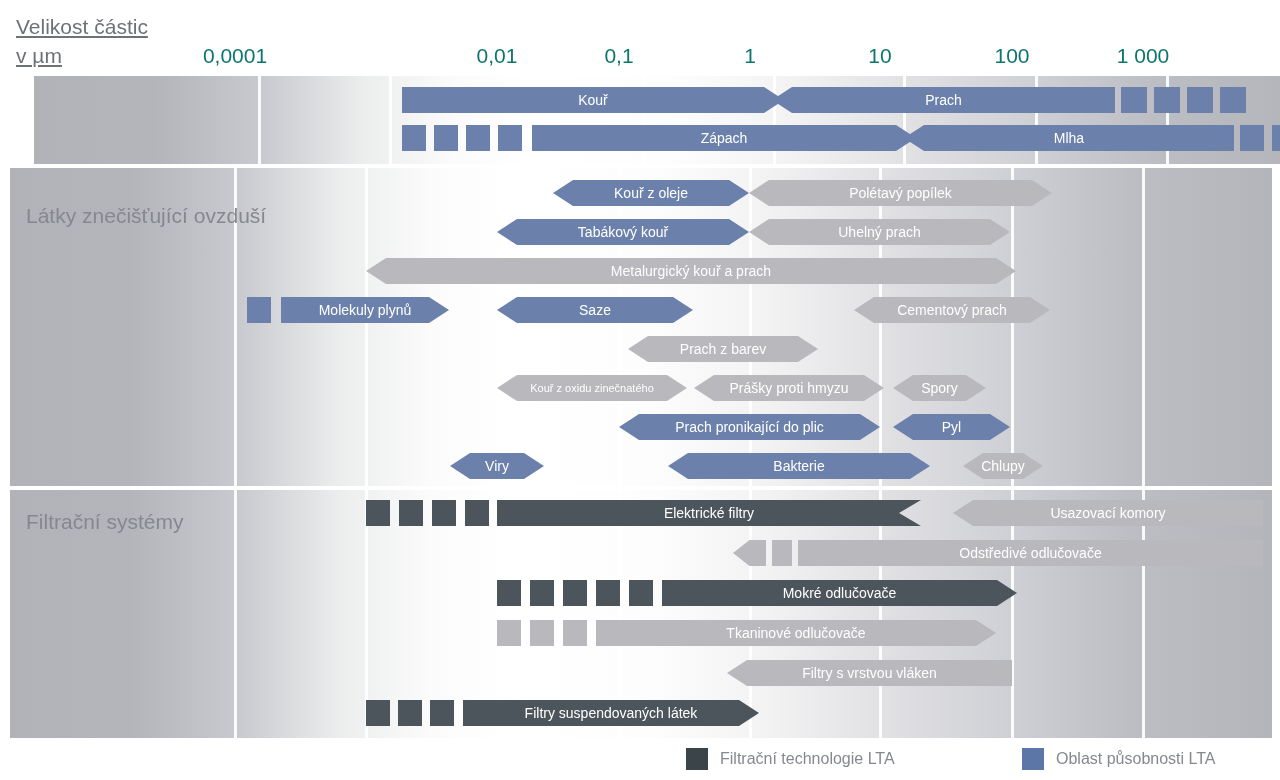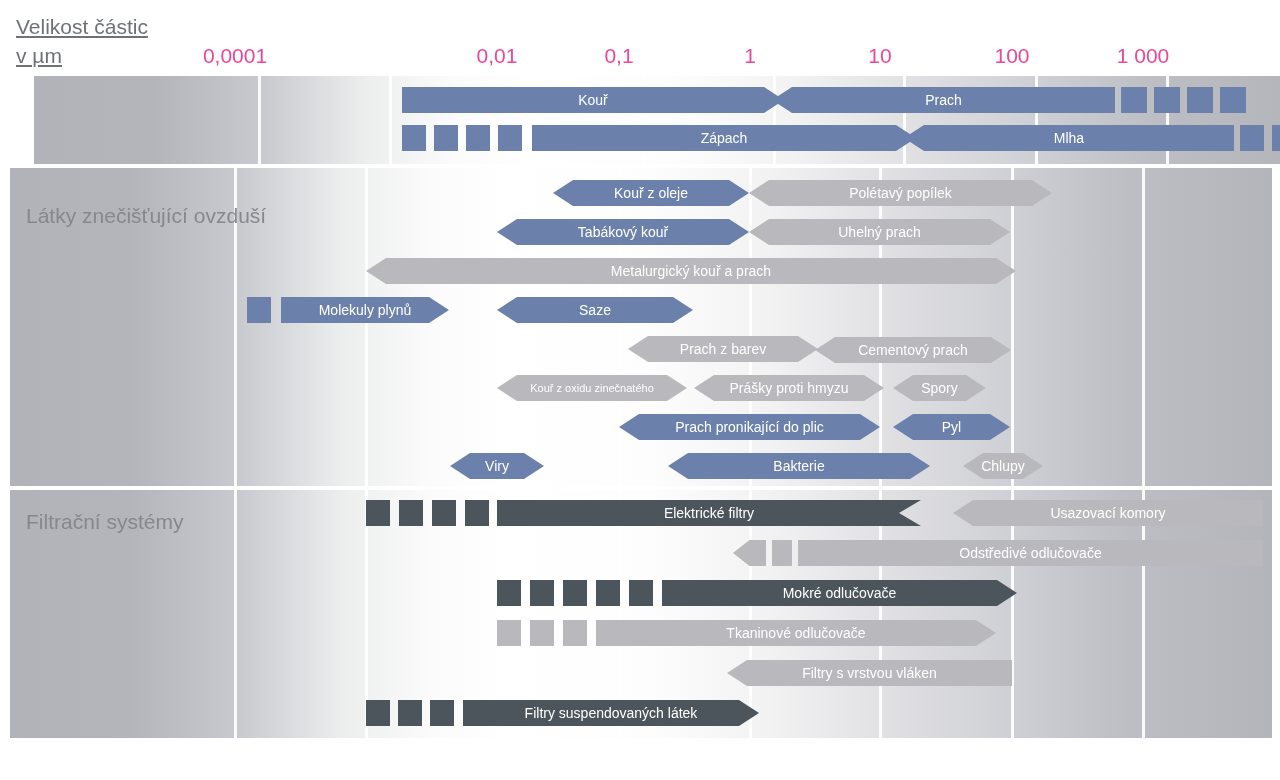--- a/index.html
+++ b/index.html
@@ -14,21 +14,21 @@
 
   
   .axis-title{
     position:absolute;left:16px;top:12px;
     color:#6e7278;font-size:21px;line-height:29px;
     white-space:pre-line;
     text-decoration:underline;
   }
   .tick-label{
     position:absolute;top:44px;
-    color:#ec4899;font-size:21px;
+    color:#0f766e;font-size:21px;
     transform:translateX(-50%);
     white-space:nowrap;
   }
 
   
   .panel{
     position:absolute;left:10px;width:1262px;
     background:linear-gradient(to right,
        #b2b3b9 0px, #b4b5bb 120px, #c9cacf 230px,
        #eceded 330px, #fbfbfb 420px, #ffffff 500px,
@@ -115,21 +115,21 @@
         <div class="gridline" style="left: 1132px;"></div>
         <div class="panel-title" style="top: 36px;">Látky znečišťující ovzduší</div>
         <div class="bar" style="left: 543px; top: 12px; width: 196px; background: rgb(107, 129, 171); clip-path: polygon(20px 0px, 176px 0px, 196px 50%, 176px 100%, 20px 100%, 0px 50%);">Kouř z oleje</div>
         <div class="bar" style="left: 739px; top: 12px; width: 303px; background: rgb(185, 185, 189); clip-path: polygon(20px 0px, 283px 0px, 303px 50%, 283px 100%, 20px 100%, 0px 50%);">Polétavý popílek</div>
         <div class="bar" style="left: 487px; top: 51px; width: 252px; background: rgb(107, 129, 171); clip-path: polygon(20px 0px, 232px 0px, 252px 50%, 232px 100%, 20px 100%, 0px 50%);">Tabákový kouř</div>
         <div class="bar" style="left: 739px; top: 51px; width: 261px; background: rgb(185, 185, 189); clip-path: polygon(20px 0px, 241px 0px, 261px 50%, 241px 100%, 20px 100%, 0px 50%);">Uhelný prach</div>
         <div class="bar" style="left: 356px; top: 90px; width: 650px; background: rgb(185, 185, 189); clip-path: polygon(20px 0px, 630px 0px, 650px 50%, 630px 100%, 20px 100%, 0px 50%);">Metalurgický kouř a prach</div>
         <div class="blk" style="left: 237px; top: 129px; width: 24px; background: rgb(107, 129, 171);"></div>
         <div class="bar" style="left: 271px; top: 129px; width: 168px; background: rgb(107, 129, 171); clip-path: polygon(0px 0px, 148px 0px, 168px 50%, 148px 100%, 0px 100%);">Molekuly plynů</div>
         <div class="bar" style="left: 487px; top: 129px; width: 196px; background: rgb(107, 129, 171); clip-path: polygon(20px 0px, 176px 0px, 196px 50%, 176px 100%, 20px 100%, 0px 50%);">Saze</div>
-        <div class="bar" style="left: 805px; top: 129px; width: 196px; background: rgb(185, 185, 189); clip-path: polygon(20px 0px, 176px 0px, 196px 50%, 176px 100%, 20px 100%, 0px 50%); margin-top: 40px;">Cementový prach</div>
+        <div class="bar" style="left: 844px; top: 129px; width: 196px; background: rgb(185, 185, 189); clip-path: polygon(20px 0px, 176px 0px, 196px 50%, 176px 100%, 20px 100%, 0px 50%);">Cementový prach</div>
         <div class="bar" style="left: 618px; top: 168px; width: 190px; background: rgb(185, 185, 189); clip-path: polygon(20px 0px, 170px 0px, 190px 50%, 170px 100%, 20px 100%, 0px 50%);">Prach z barev</div>
         <div class="bar small" style="left: 487px; top: 207px; width: 190px; background: rgb(185, 185, 189); clip-path: polygon(20px 0px, 170px 0px, 190px 50%, 170px 100%, 20px 100%, 0px 50%);">Kouř z oxidu zinečnatého</div>
         <div class="bar" style="left: 684px; top: 207px; width: 190px; background: rgb(185, 185, 189); clip-path: polygon(20px 0px, 170px 0px, 190px 50%, 170px 100%, 20px 100%, 0px 50%);">Prášky proti hmyzu</div>
         <div class="bar" style="left: 883px; top: 207px; width: 93px; background: rgb(185, 185, 189); clip-path: polygon(20px 0px, 73px 0px, 93px 50%, 73px 100%, 20px 100%, 0px 50%);">Spory</div>
         <div class="bar" style="left: 609px; top: 246px; width: 261px; background: rgb(107, 129, 171); clip-path: polygon(20px 0px, 241px 0px, 261px 50%, 241px 100%, 20px 100%, 0px 50%);">Prach pronikající do plic</div>
         <div class="bar" style="left: 883px; top: 246px; width: 117px; background: rgb(107, 129, 171); clip-path: polygon(20px 0px, 97px 0px, 117px 50%, 97px 100%, 20px 100%, 0px 50%);">Pyl</div>
         <div class="bar" style="left: 440px; top: 285px; width: 94px; background: rgb(107, 129, 171); clip-path: polygon(20px 0px, 74px 0px, 94px 50%, 74px 100%, 20px 100%, 0px 50%);">Viry</div>
         <div class="bar" style="left: 658px; top: 285px; width: 262px; background: rgb(107, 129, 171); clip-path: polygon(20px 0px, 242px 0px, 262px 50%, 242px 100%, 20px 100%, 0px 50%);">Bakterie</div>
         <div class="bar" style="left: 953px; top: 285px; width: 80px; background: rgb(185, 185, 189); clip-path: polygon(20px 0px, 60px 0px, 80px 50%, 60px 100%, 20px 100%, 0px 50%);">Chlupy</div>
       </div>
@@ -163,14 +163,24 @@
         <div class="blk" style="left: 553px; top: 130px; width: 24px; background: rgb(185, 185, 189);"></div>
         <div class="bar" style="left: 586px; top: 130px; width: 400px; background: rgb(185, 185, 189); clip-path: polygon(0px 0px, 380px 0px, 400px 50%, 380px 100%, 0px 100%);">Tkaninové odlučovače</div>
         <div class="bar" style="left: 717px; top: 170px; width: 285px; background: rgb(185, 185, 189); clip-path: polygon(20px 0px, 285px 0px, 285px 100%, 20px 100%, 0px 50%);">Filtry s vrstvou vláken</div>
         <div class="blk" style="left: 356px; top: 210px; width: 24px; background: rgb(76, 85, 91);"></div>
         <div class="blk" style="left: 388px; top: 210px; width: 24px; background: rgb(76, 85, 91);"></div>
         <div class="blk" style="left: 420px; top: 210px; width: 24px; background: rgb(76, 85, 91);"></div>
         <div class="bar" style="left: 453px; top: 210px; width: 296px; background: rgb(76, 85, 91); clip-path: polygon(0px 0px, 276px 0px, 296px 50%, 276px 100%, 0px 100%);">Filtry suspendovaných látek</div>
       </div>
     </div>
 
+  <div class="legend">
+      <div class="legend-item" style="left: 686px; top: 4px;">
+        <span class="legend-swatch" style="background: rgb(59, 68, 73);"></span>
+        <span class="legend-text">Filtrační technologie LTA</span>
+      </div>
+      <div class="legend-item" style="left: 1022px; top: 4px;">
+        <span class="legend-swatch" style="background: rgb(92, 118, 168);"></span>
+        <span class="legend-text">Oblast působnosti LTA</span>
+      </div>
+    </div>
 
 </div>
 
 </body></html>

